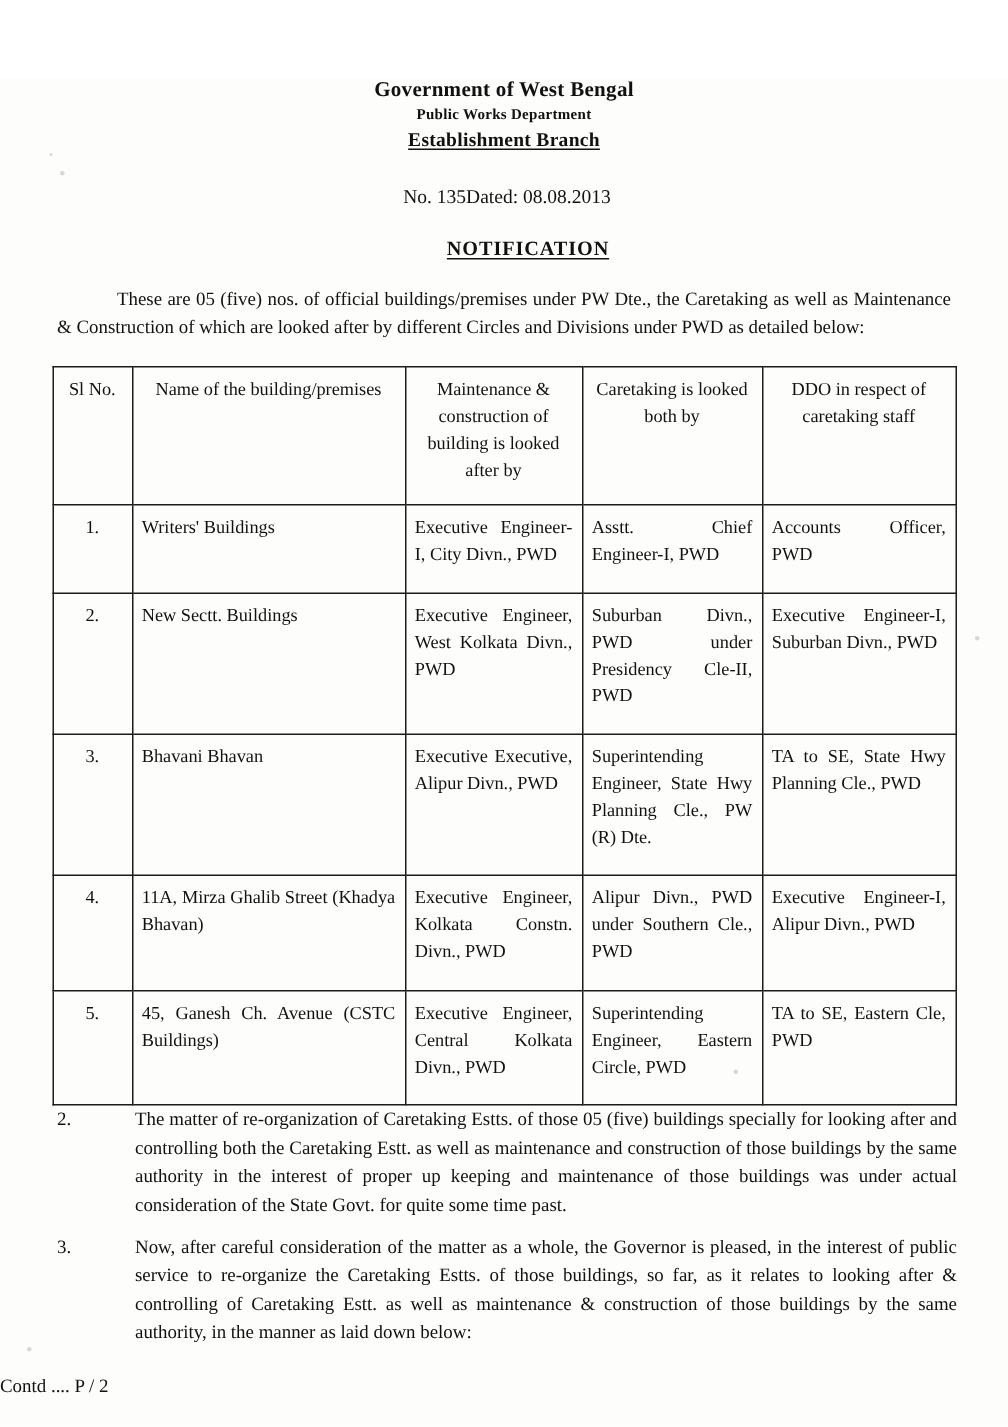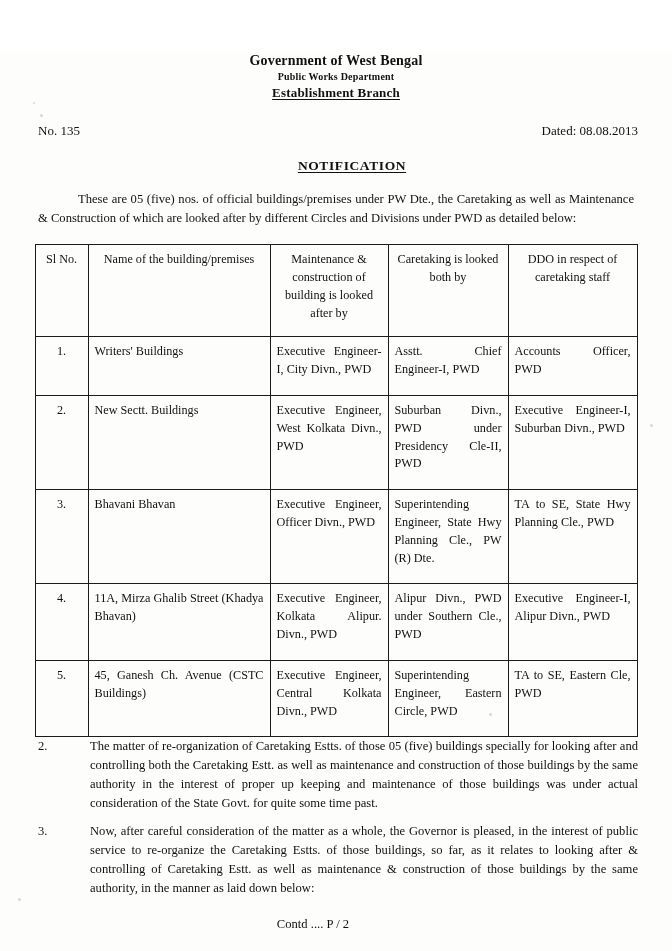--- a/index.html
+++ b/index.html
@@ -37,21 +37,21 @@
   .letterhead .line1 { font-size: 14px; }
   .letterhead .line2 { font-size: 10px; }
   .letterhead .line3 {
     font-size: 13px;
     text-decoration: underline;
     text-underline-offset: 2px;
   }
 
   .refrow {
     display: flex;
-    justify-content: space-between;
+    justify-content: center;
     align-items: baseline;
     margin: 22px 34px 0 38px;
     font-size: 13px;
   }
   .refrow .no { font-size: 13px; }
   .refrow .dated { font-size: 13px; }
 
   .notif-title {
     text-align: center;
     margin-top: 19px;
@@ -124,21 +124,21 @@
   .para .num {
     flex: 0 0 52px;
     font-size: 12.6px;
   }
   .para .body {
     flex: 1 1 auto;
     text-align: justify;
   }
 
   .contd {
-    text-align: center;
+    text-align: left;
     margin: 20px 46px 0 0;
     font-size: 12.6px;
   }
 
   
   .speck {
     position: absolute;
     background: #d8d8d2;
     border-radius: 50%;
     pointer-events: none;
@@ -208,28 +208,28 @@
       <tr>
         <td class="sl">2.</td>
         <td>New Sectt. Buildings</td>
         <td class="justify">Executive Engineer, West Kolkata Divn., PWD</td>
         <td class="justify">Suburban Divn., PWD under Presidency Cle-II, PWD</td>
         <td class="justify">Executive Engineer-I, Suburban Divn., PWD</td>
       </tr>
       <tr>
         <td class="sl">3.</td>
         <td>Bhavani Bhavan</td>
-        <td class="justify">Executive Engineer, Officer Divn., PWD</td>
+        <td class="justify">Executive Executive, Alipur Divn., PWD</td>
         <td class="justify">Superintending Engineer, State Hwy Planning Cle., PW (R) Dte.</td>
         <td class="justify">TA to SE, State Hwy Planning Cle., PWD</td>
       </tr>
       <tr>
         <td class="sl">4.</td>
         <td class="justify">11A, Mirza Ghalib Street (Khadya Bhavan)</td>
-        <td class="justify">Executive Engineer, Kolkata Alipur. Divn., PWD</td>
+        <td class="justify">Executive Engineer, Kolkata Constn. Divn., PWD</td>
         <td class="justify">Alipur Divn., PWD under Southern Cle., PWD</td>
         <td class="justify">Executive Engineer-I, Alipur Divn., PWD</td>
       </tr>
       <tr>
         <td class="sl">5.</td>
         <td class="justify">45, Ganesh Ch. Avenue (CSTC Buildings)</td>
         <td class="justify">Executive Engineer, Central Kolkata Divn., PWD</td>
         <td class="justify">Superintending Engineer, Eastern Circle, PWD</td>
         <td class="justify">TA to SE, Eastern Cle, PWD</td>
       </tr>

